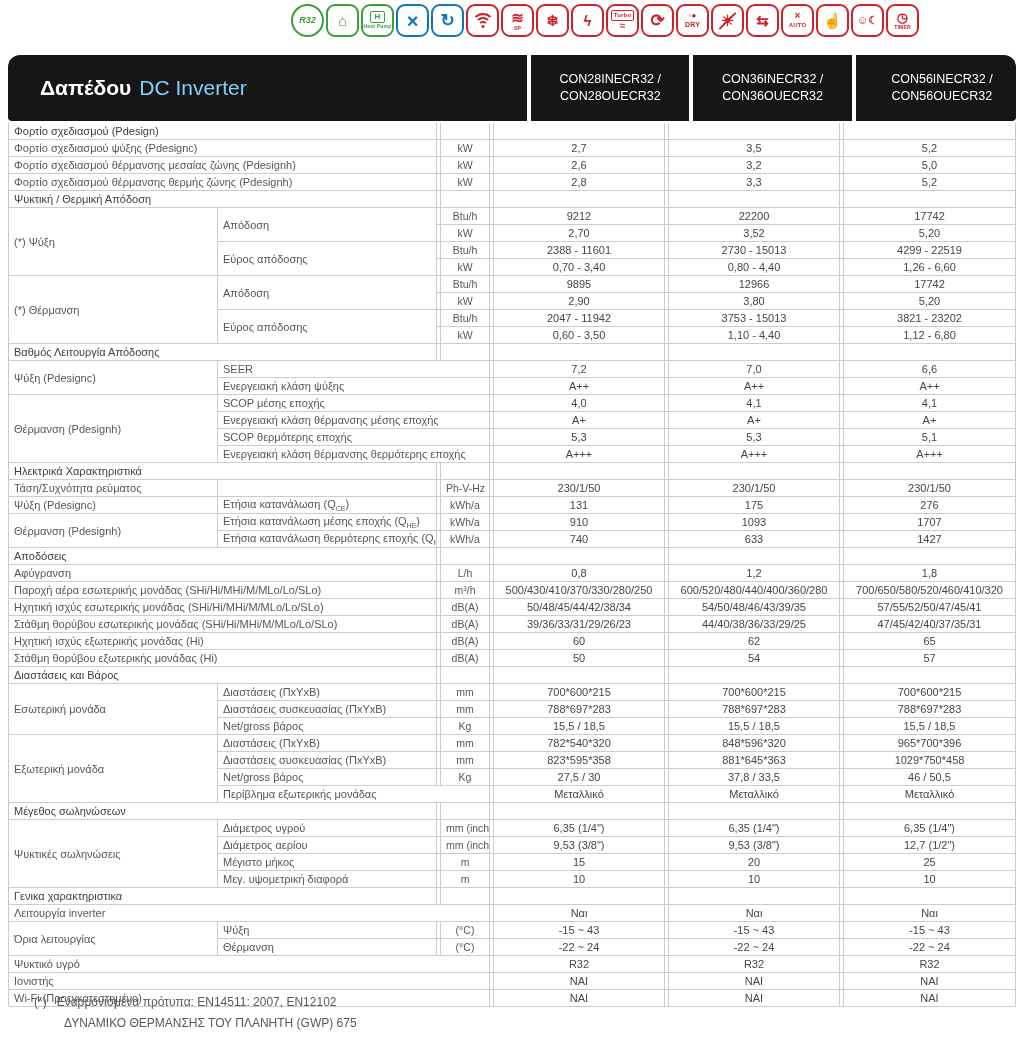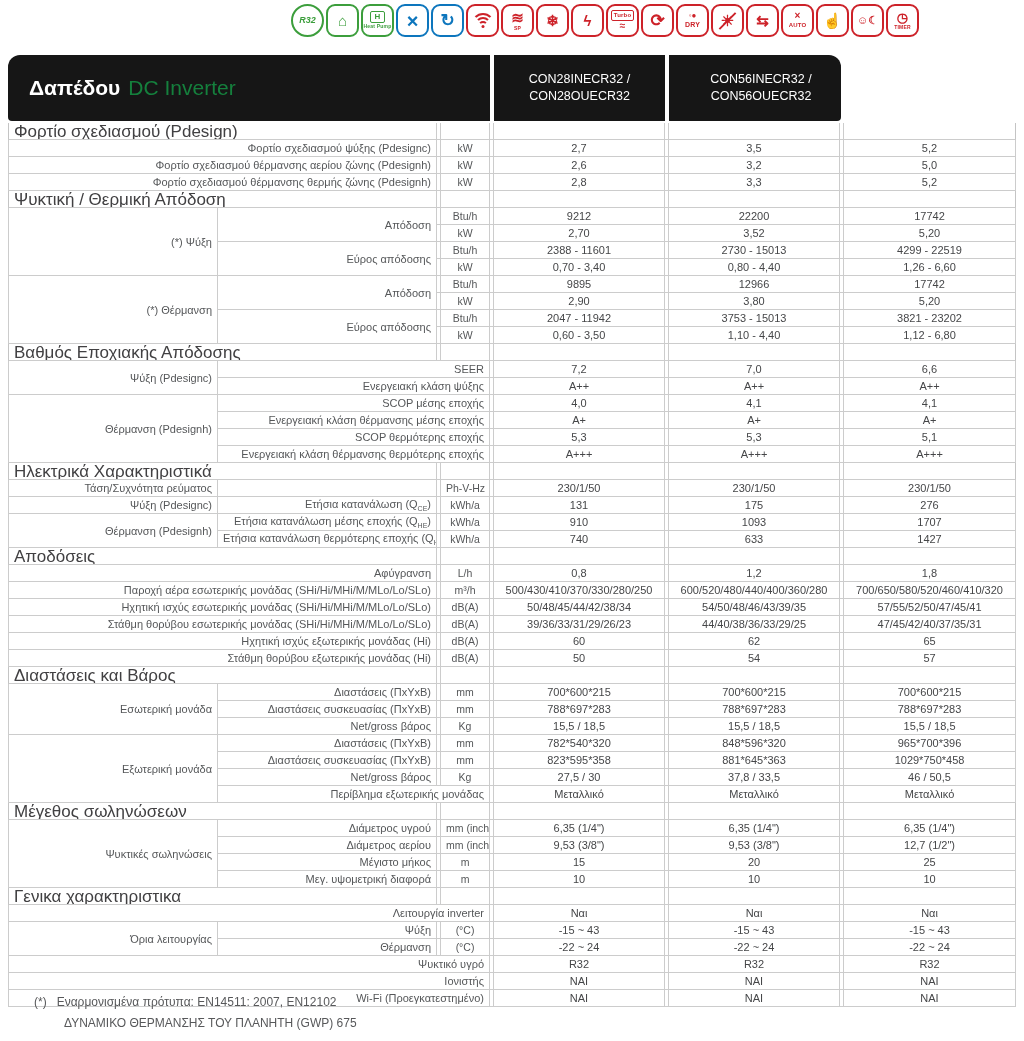--- a/index.html
+++ b/index.html
@@ -23,42 +23,42 @@
   .wifi{position:relative;width:21px;height:15px;}
   .wifi i{position:absolute;left:50%;transform:translateX(-50%);border:2px solid currentColor;
       border-color:currentColor transparent transparent transparent;border-radius:50%;}
   .wifi .a3{width:19px;height:19px;top:0;}
   .wifi .a2{width:12px;height:12px;top:4px;}
   .wifi .a1{width:6px;height:6px;top:8px;}
   .wifi .dot{width:3px;height:3px;top:12px;background:currentColor;border:none;border-radius:50%;}
 
   
   .thead{position:absolute;left:8px;top:55px;width:1008px;height:66px;display:flex;}
-  .th-title{width:482px;background:#161616;border-radius:12px 0 0 4px;display:flex;
-      align-items:center;padding-left:21px;box-sizing:border-box;color:#fff;font-size:21px;text-align:right;}
+  .th-title{width:558px;background:#161616;border-radius:12px 0 0 4px;display:flex;
+      align-items:center;padding-left:32px;box-sizing:border-box;color:#fff;font-size:21px;text-align:right;}
   .th-title .b{font-weight:bold;margin-right:8px;}
-  .th-title .l{font-weight:normal;color:#15803d;}
+  .th-title .l{font-weight:normal;color:#7dd3fc;}
   .th-model{width:171px;margin-left:4px;background:#161616;color:#fdfdfd;display:flex;
       flex-direction:column;align-items:center;justify-content:center;font-size:12.5px;
       line-height:1.35;font-weight:normal;box-sizing:border-box;}
   .th-model.last{width:172px;border-radius:0 12px 4px 0;padding-left:12px;}
 
   
   .tblwrap{position:absolute;left:8px;top:123px;width:1008px;}
   table.spec{border-collapse:separate;border-spacing:0;table-layout:fixed;width:1008px;
       font-size:11px;color:#555759;}
   table.spec td{height:16px;padding:0 5px;background:#fff;border-bottom:1px solid #cccccc;
       border-right:1px solid #cccccc;overflow:hidden;white-space:nowrap;box-sizing:content-box;}
   td.fi{border-left:1px solid #cccccc;}
   td.gt{border:none;padding:0;background:#fff;}
   td.sec{background:#d9d9d9;border:none;height:13px;line-height:13px;color:#414042;
-      font-size:17px;}
+      font-size:11px;}
   td.sec.fi{border-left:1px solid #c4c4c4;}
   td.sec.la{border-right:1px solid #c4c4c4;}
-  td.lb,td.sb{text-align:right;}
+  td.lb,td.sb{text-align:left;}
   td.un{text-align:center;padding:0 1px;font-size:10.5px;}
   td.vl{text-align:center;color:#454648;}
   sub{font-size:7px;}
 
   
   .footnote{position:absolute;left:18px;top:992px;font-size:12px;color:#57585a;line-height:21px;margin-left:16px;}
   .footnote .mark{margin-right:10px;}
   .footnote .l2{margin-left:30px;text-align:right;}
 </style>
 </head>
@@ -135,20 +135,24 @@
   </div>
 
   <div class="thead">
     <div class="th-title">
       <span class="b">Δαπέδου</span>
       <span class="l">DC Inverter</span>
     </div>
     <div class="th-model">
         <span>CON28INECR32 /</span>
         <span>CON28OUECR32</span>
+      </div>
+    <div class="th-model">
+        <span>CON36INECR32 /</span>
+        <span>CON36OUECR32</span>
       </div>
     <div class="th-model last">
         <span>CON56INECR32 /</span>
         <span>CON56OUECR32</span>
       </div>
   </div>
 
   <div class="tblwrap">
   <table class="spec">
     <colgroup>
@@ -181,21 +185,21 @@
             <td class="gt"></td>
             <td class="un">kW</td>
             <td class="gt"></td>
             <td class="vl">2,7</td>
             <td class="gt"></td>
             <td class="vl">3,5</td>
             <td class="gt"></td>
             <td class="vl la">5,2</td>
           </tr>
     <tr>
-            <td class="lb fi" colspan="2">Φορτίο σχεδιασμού θέρμανσης αερίου ζώνης (Pdesignh)</td>
+            <td class="lb fi" colspan="2">Φορτίο σχεδιασμού θέρμανσης μεσαίας ζώνης (Pdesignh)</td>
             <td class="gt"></td>
             <td class="un">kW</td>
             <td class="gt"></td>
             <td class="vl">2,6</td>
             <td class="gt"></td>
             <td class="vl">3,2</td>
             <td class="gt"></td>
             <td class="vl la">5,0</td>
           </tr>
     <tr>
@@ -302,21 +306,21 @@
             <td class="un">kW</td>
             <td class="gt"></td>
             <td class="vl">0,60 - 3,50</td>
             <td class="gt"></td>
             <td class="vl">1,10 - 4,40</td>
             <td class="gt"></td>
             <td class="vl la">1,12 - 6,80</td>
           </tr>
 
     <tr>
-            <td class="sec fi" colspan="2">Βαθμός Εποχιακής Απόδοσης</td>
+            <td class="sec fi" colspan="2">Βαθμός Λειτουργία Απόδοσης</td>
             <td class="gt"></td>
             <td class="sec"></td>
             <td class="gt"></td>
             <td class="sec"></td>
             <td class="gt"></td>
             <td class="sec"></td>
             <td class="gt"></td>
             <td class="sec la"></td>
           </tr>
     <tr>

